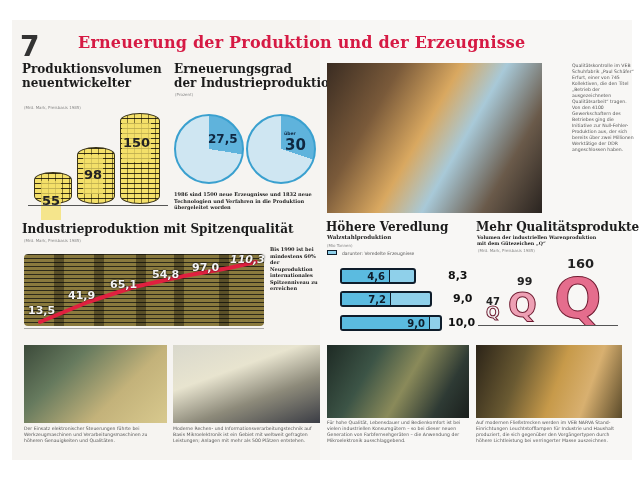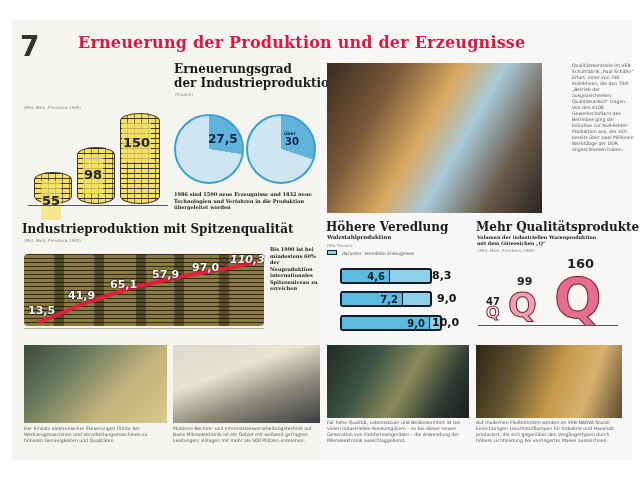--- a/index.html
+++ b/index.html
@@ -34,37 +34,39 @@
     background: repeating-linear-gradient(0deg, #8a7a3e 0 3px, #2d2a1a 3px 4px); }
   .coinband-col { position: absolute; top: 0; height: 72px; background: rgba(0,0,0,0.35); }
   .lineval { position: absolute; font-family: "DejaVu Sans", sans-serif; font-weight: bold; font-size: 11px; color: #f5f5f5; text-shadow: 0 0 2px #000; }
 
   .photo { position: absolute; overflow: hidden; }
 
   
   .hbar { position: absolute; height: 16px; background: #8fd0ea; border: 2px solid #0f1d2b; border-radius: 3px; }
   .hbar-inner { position: absolute; left: 0; top: 0; bottom: 0; background: #5bbbe0; border-right: 1px solid #0f1d2b; }
   .hbar-in-val { position: absolute; right: 4px; top: 1px; font-family: "DejaVu Sans", sans-serif; font-weight: bold; font-size: 10px; color: #0f1d2b; }
-  .hbar-total { position: absolute; font-family: "DejaVu Sans", sans-serif; font-weight: bold; font-size: 11px; color: #111; }
+  .hbar-total { position: absolute; font-family: "DejaVu Sans", sans-serif; font-weight: bold; font-size: 11px; color: #111; margin-left: 16px; }
   .legend-swatch { position: absolute; width: 10px; height: 5px; background: #8fd0ea; border: 1px solid #0f1d2b; }
   .legend-label { position: absolute; font-family: "DejaVu Sans", sans-serif; font-size: 4.5px; color: #555; }
 
   .qval { position: absolute; font-family: "DejaVu Sans", sans-serif; font-weight: bold; color: #222; }
   .qglyph { position: absolute; font-family: "DejaVu Sans", sans-serif; font-weight: bold; color: #e56d8d; -webkit-text-stroke: 1px #6d1a2f; line-height: 1; }
 </style>
 </head>
 <body>
 
 <div class="page page-left"></div>
 <div class="page page-right"></div>
 
 <div class="chapter-num">7</div>
 <div class="main-title">Erneuerung der Produktion und der Erzeugnisse</div>
 
 <div class="h2" style="left:22px;top:62px;">
+  <div>Produktionsvolumen</div>
+  <div>neuentwickelter</div>
 </div>
 <div class="unit" style="left:24px;top:105px;">(Mrd. Mark, Preisbasis 1985)</div>
 
 <div class="stack" style="left:34px;top:172px;width:38px;height:32px;"></div>
 <div class="stack-val" style="left:41px;top:181px;font-size:13px;">55</div>
 <div class="stack" style="left:77px;top:147px;width:38px;height:57px;"></div>
 <div class="stack-val" style="left:83px;top:155px;font-size:13px;">98</div>
 <div class="stack" style="left:120px;top:113px;width:40px;height:91px;"></div>
 <div class="stack-val" style="left:122px;top:123px;font-size:13px;">150</div>
 <div class="baseline" style="left:28px;top:205px;width:140px;"></div>
@@ -72,67 +74,67 @@
 <div class="h2" style="left:174px;top:62px;">
   <div>Erneuerungsgrad</div>
   <div>der Industrieproduktion</div>
 </div>
 <div class="unit" style="left:175px;top:92px;">(Prozent)</div>
 
 <div class="pie" style="left:174px;top:114px;width:70px;height:70px;background:conic-gradient(#5fb3dc 0 27.5%, #cfe6f2 27.5% 100%);"></div>
 <div class="pie-slice-val" style="left:208px;top:132px;font-size:12px;">27,5</div>
 <div class="pie" style="left:246px;top:114px;width:70px;height:70px;background:conic-gradient(#5fb3dc 0 30%, #cfe6f2 30% 100%);"></div>
 <div class="pie-slice-val" style="left:284px;top:131px;font-size:4.5px;">über</div>
-<div class="pie-slice-val" style="left:285px;top:136px;font-size:10px;">30</div>
+<div class="pie-slice-val" style="left:285px;top:136px;font-size:15px;">30</div>
 <div class="note" style="left:174px;top:191px;width:146px;">1986 sind 1500 neue Erzeugnisse und 1832 neue Technologien und Verfahren in die Produktion übergeleitet worden</div>
 
 <div class="h2" style="left:22px;top:222px;">Industrieproduktion mit Spitzenqualität</div>
 <div class="unit" style="left:24px;top:238px;">(Mrd. Mark, Preisbasis 1985)</div>
 
 <div class="coinband">
   <div class="coinband-col" style="left:30px;width:10px;"></div>
   <div class="coinband-col" style="left:70px;width:10px;"></div>
   <div class="coinband-col" style="left:112px;width:10px;"></div>
   <div class="coinband-col" style="left:150px;width:10px;"></div>
   <div class="coinband-col" style="left:195px;width:10px;"></div>
 </div>
 <svg style="position:absolute;left:24px;top:254px;" width="240" height="72">
   <polyline points="16,68 64,48 110,33 160,22 205,14 232,8" fill="none" stroke="#e0203f" stroke-width="4" stroke-linecap="round" stroke-linejoin="round"></polyline>
 </svg>
 <div class="lineval" style="left:28px;top:304px;">13,5</div>
 <div class="lineval" style="left:68px;top:289px;">41,9</div>
 <div class="lineval" style="left:110px;top:278px;text-align:center;">65,1</div>
-<div class="lineval" style="left:152px;top:268px;">57,9</div>
+<div class="lineval" style="left:152px;top:268px;">54,8</div>
 <div class="lineval" style="left:192px;top:261px;">97,0</div>
 <div class="lineval" style="left:230px;top:253px;font-style:italic;">110,3</div>
 <div class="baseline" style="left:24px;top:328px;width:240px;background:#aaa;"></div>
 <div class="note" style="left:270px;top:246px;width:50px;">Bis 1990 ist bei mindestens 60% der Neuproduktion internationales Spitzenniveau zu erreichen</div>
 
 <div class="photo" style="left:24px;top:345px;width:143px;height:78px;background:linear-gradient(135deg,#3c4a3a 0%,#667a5e 30%,#c3b27a 65%,#d8c98e 100%);"></div>
 <div class="caption" style="left:24px;top:426px;width:143px;">Der Einsatz elektronischer Steuerungen führte bei Werkzeugmaschinen und Verarbeitungsmaschinen zu höheren Genauigkeiten und Qualitäten.</div>
 <div class="photo" style="left:173px;top:345px;width:147px;height:78px;background:linear-gradient(160deg,#d9d8cc 0%,#e8e4cf 35%,#8d8a7a 65%,#3b3d45 100%);"></div>
 <div class="caption" style="left:173px;top:426px;width:147px;">Moderne Rechen- und Informationsverarbeitungstechnik auf Basis Mikroelektronik ist ein Gebiet mit weltweit gefragten Leistungen; Anlagen mit mehr als 500 Plätzen entstehen.</div>
 
 <div class="photo" style="left:327px;top:63px;width:215px;height:150px;background:linear-gradient(120deg,#3a2c22 0%,#7a5a3a 25%,#d9a860 45%,#a8c9d8 60%,#6a5a4a 80%,#2a2420 100%);"></div>
 <div class="caption" style="left:572px;top:63px;width:62px;">Qualitätskontrolle im VEB Schuhfabrik „Paul Schäfer“ Erfurt, einer von 745 Kollektiven, die den Titel „Betrieb der ausgezeichneten Qualitätsarbeit“ tragen. Von den 4100 Gewerkschaftern des Betriebes ging die Initiative zur Null-Fehler-Produktion aus, der sich bereits über zwei Millionen Werktätige der DDR angeschlossen haben.</div>
 
 <div class="h2" style="left:326px;top:220px;">Höhere Veredlung</div>
 <div class="note" style="left:327px;top:234px;font-size:5.5px;">Walzstahlproduktion</div>
 <div class="unit" style="left:327px;top:243px;">(Mio Tonnen)</div>
 <div class="legend-swatch" style="left:327px;top:250px;"></div>
 <div class="legend-label" style="left:342px;top:251px;">darunter: Veredelte Erzeugnisse</div>
 
-<div class="hbar" style="left:340px;top:268px;width:92px;">
+<div class="hbar" style="left:340px;top:268px;width:76px;">
   <div class="hbar-inner" style="width:48px;">
       <span class="hbar-in-val">4,6</span>
     </div>
 </div>
 <div class="hbar-total" style="left:432px;top:269px;">8,3</div>
 <div class="hbar" style="left:340px;top:291px;width:92px;">
-  <div class="hbar-inner" style="width:61px;text-decoration:underline;">
+  <div class="hbar-inner" style="width:49px;text-decoration:underline;">
       <span class="hbar-in-val">7,2</span>
     </div>
 </div>
 <div class="hbar-total" style="left:437px;top:292px;">9,0</div>
 <div class="hbar" style="left:340px;top:315px;width:102px;">
   <div class="hbar-inner" style="width:88px;">
       <span class="hbar-in-val">9,0</span>
     </div>
 </div>
 <div class="hbar-total" style="left:432px;top:316px;">10,0</div>

